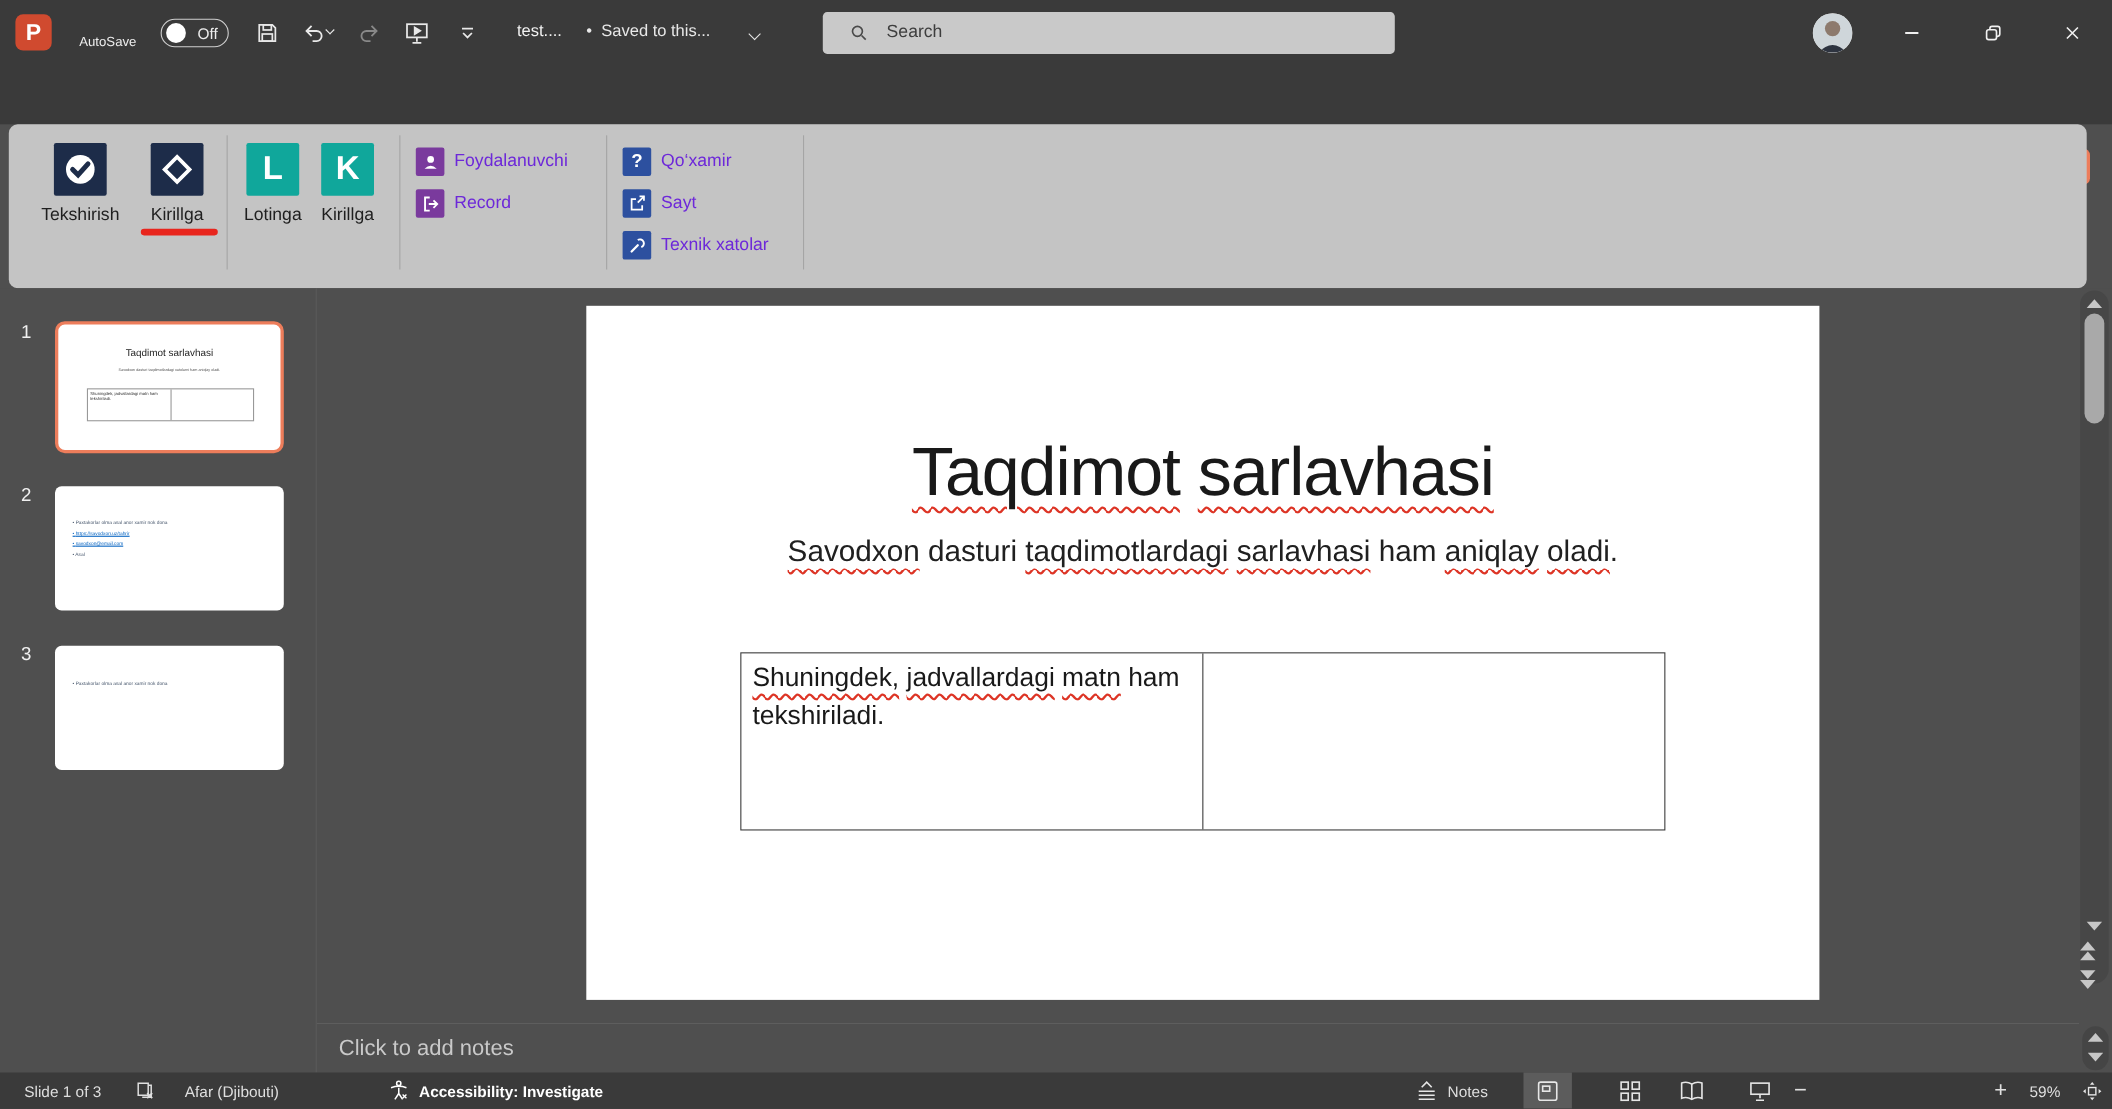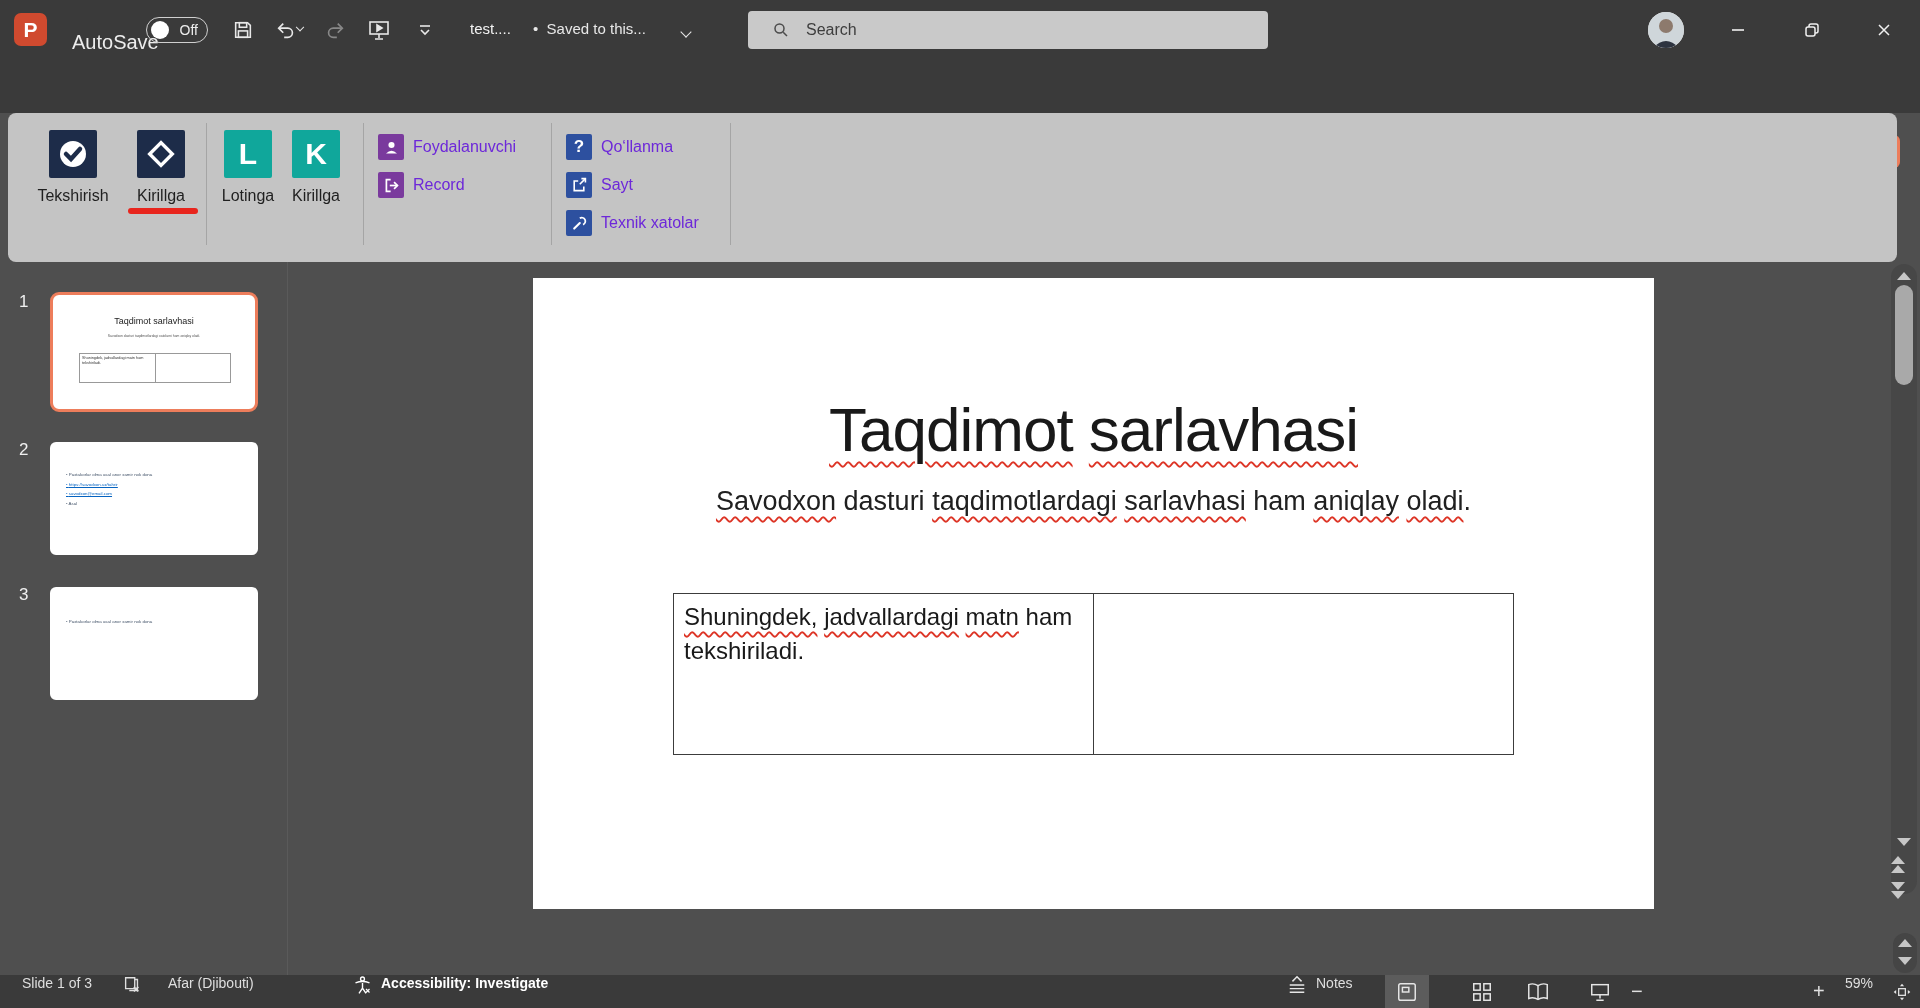--- a/index.html
+++ b/index.html
@@ -4,21 +4,21 @@
 <style>
   * { margin:0; padding:0; box-sizing:border-box; }
   body { background:#222; font-family:"Liberation Sans", sans-serif; }
   .app { position:relative; width:1920px; height:1008px; background:#4f4f4f; overflow:hidden;
          font-family:"Liberation Sans", sans-serif; -webkit-font-smoothing:antialiased; }
 
   
   .titlebar { position:absolute; left:0; top:0; width:1920px; height:60px; background:#3a3a3a; color:#ededed; }
   .ppt-logo { position:absolute; left:14px; top:13px; width:33px; height:33px; border-radius:7px;
               background:#d04a2f; color:#fff; font-weight:bold; font-size:21px; display:flex; align-items:center; justify-content:center; }
-  .autosave-label { position:absolute; left:72px; top:31px; font-size:20px; }
+  .autosave-label { position:absolute; left:72px; top:31px; font-size:12px; }
   .toggle { position:absolute; left:146px; top:17px; width:62px; height:26px; border:1px solid #cfcfcf; border-radius:13px; }
   .toggle .knob { position:absolute; left:4px; top:3px; width:18px; height:18px; border-radius:50%; background:#fff; }
   .toggle .state { position:absolute; right:9px; top:4px; font-size:14px; color:#ededed; }
   .qat-btn { position:absolute; top:14px; width:34px; height:32px; display:flex; align-items:center; justify-content:center; color:#e8e8e8; }
   .qat-btn svg { display:block; }
   .dim { opacity:0.45; }
   .chev { display:inline-block; width:8px; height:8px; border-right:1.6px solid currentColor; border-bottom:1.6px solid currentColor; transform:rotate(45deg); }
   .chev.sm { width:6px; height:6px; }
   .fname { position:absolute; left:470px; top:20px; font-size:15px; color:#f2f2f2; }
   .saved { position:absolute; left:533px; top:20px; font-size:15px; color:#e8e8e8; }
@@ -88,21 +88,21 @@
   .sb-ctl { position:absolute; left:1891px; width:26px; display:flex; justify-content:center; }
   .vsb-thumb { position:absolute; left:1895px; top:285px; width:18px; height:100px; background:#a9a9a9; border-radius:9px; }
   .notes-sb { position:absolute; left:1893px; top:933px; width:24px; height:40px; background:#454545; border-radius:12px; }
 
   
   .notesbar { position:absolute; left:288px; top:930px; width:1602px; height:45px; border-top:1px solid #5e5e5e; color:#c9c9c9; }
   .notes-ph { position:absolute; left:20px; top:11px; font-size:20px; }
 
   
   .statusbar { position:absolute; left:0; top:975px; width:1920px; height:33px; background:#3a3a3a; color:#dfdfdf; font-size:14px; }
-  .sb-item { position:absolute; top:0; height:33px; display:flex; align-items:flex-start; gap:8px; }
+  .sb-item { position:absolute; top:0; height:33px; display:flex; align-items:center; gap:8px; }
   .sb-bold { font-weight:bold; color:#fff; }
   .viewbtn { position:absolute; top:0; width:44px; height:33px; display:flex; align-items:center; justify-content:center; color:#e6e6e6; }
   .viewbtn.sel { background:#5c5c5c; }
   .zoom-sign { position:absolute; top:0; height:33px; display:flex; align-items:center; font-size:20px; color:#e0e0e0; }
 </style>
 </head>
 <body>
 
 <div class="app">
 
@@ -267,21 +267,21 @@
       </div>
       <div class="lbl">Record</div>
     </div>
     <div class="grouplabel" style="left:355px;width:190px">Hisob</div>
     <div class="rib-sep" style="left:543px"></div>
 
     <div class="smallbtn" style="left:558px;top:21px">
       <div class="smallicon blue" style="font-size:17px;font-weight:bold">
         <span>?</span>
       </div>
-      <div class="lbl">Qo‘llanma</div>
+      <div class="lbl">Qo‘xamir</div>
     </div>
     <div class="smallbtn" style="left:558px;top:59px">
       <div class="smallicon blue">
         <svg width="16" height="16" viewBox="0 0 20 20" fill="none" stroke="#fff" stroke-width="2">
           <path d="M9 5 H4 v12 h12 v-5"></path>
             <path d="M11 9 L18 2"></path>
             <polyline points="13,2 18,2 18,7"></polyline>
         </svg>
       </div>
       <div class="lbl">Sayt</div>
@@ -349,20 +349,23 @@
     </div>
   <div class="sb-ctl" style="top:856px;flex-direction:column;gap:1px">
     <div class="tri-up"></div>
       <div class="tri-up"></div>
   </div>
   <div class="sb-ctl" style="top:882px;flex-direction:column;gap:1px">
     <div class="tri-dn"></div>
       <div class="tri-dn"></div>
   </div>
 
+  <div class="notesbar">
+    <div class="notes-ph">Click to add notes</div>
+  </div>
   <div class="notes-sb">
     <div style="position:absolute;left:5px;top:6px" class="tri-up"></div>
     <div style="position:absolute;left:5px;top:24px" class="tri-dn"></div>
   </div>
 
   <div class="statusbar">
     <div class="sb-item" style="left:22px">
       <span>Slide 1 of 3</span>
     </div>
     <div class="sb-item" style="left:122px">

